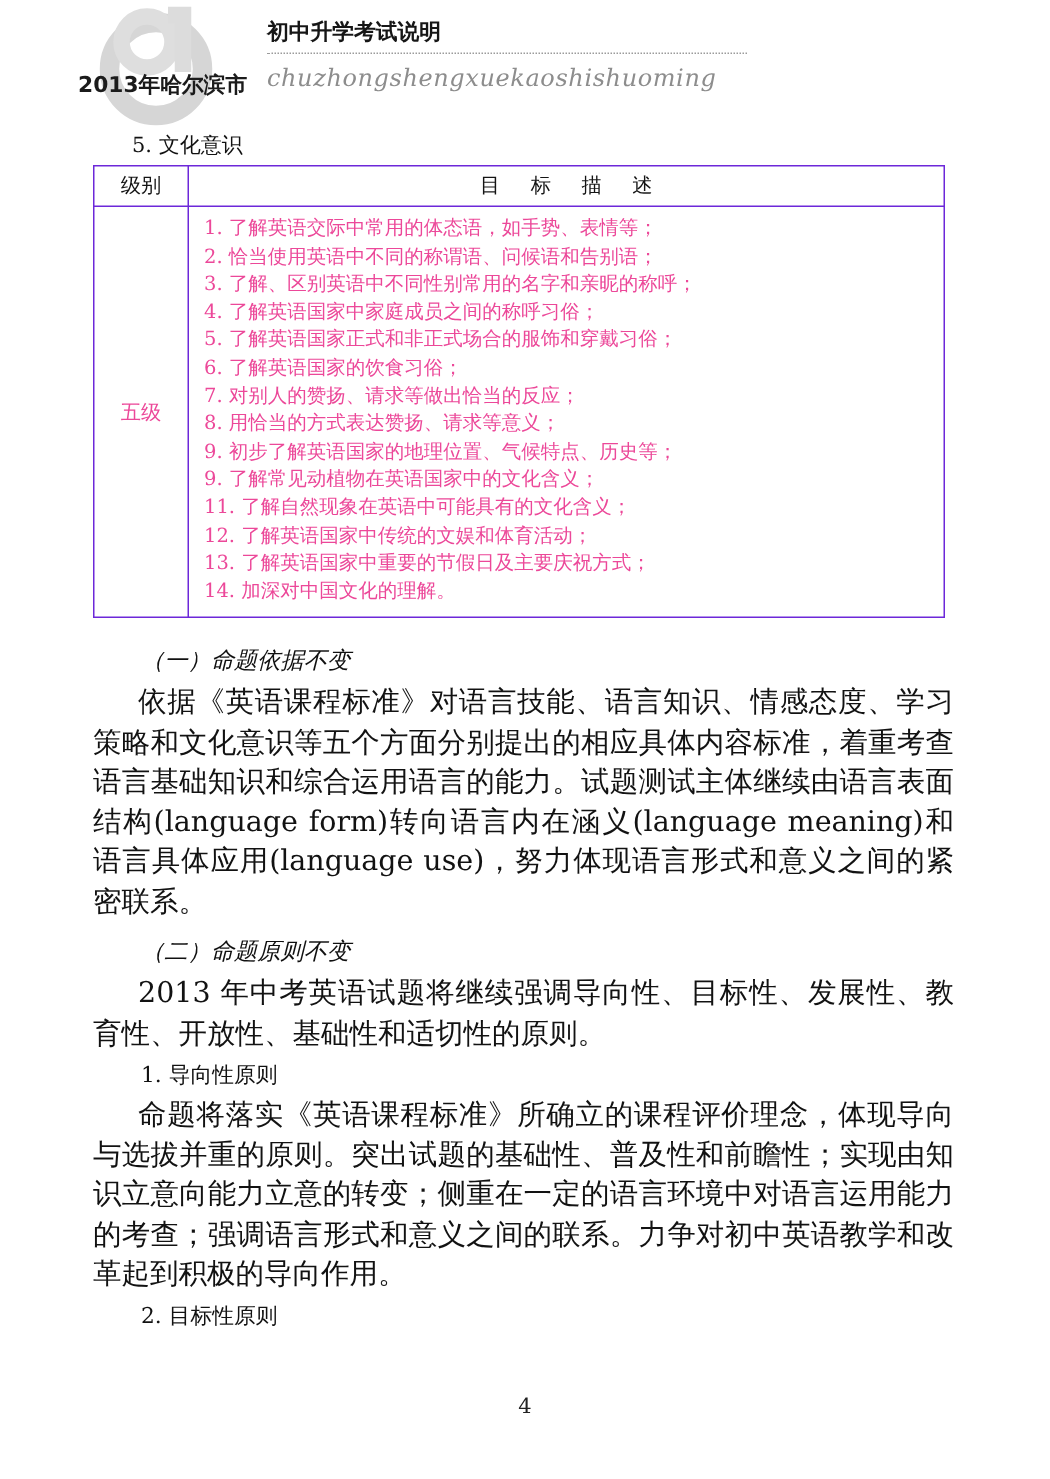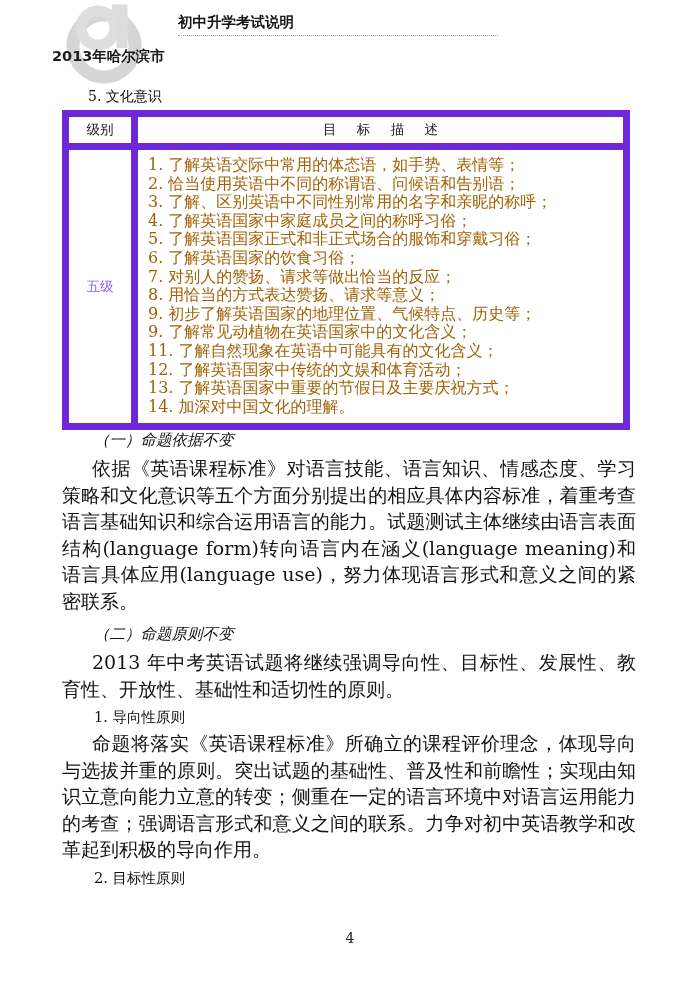--- a/index.html
+++ b/index.html
@@ -98,55 +98,55 @@
   
   .goal-table {
     position: absolute;
     left: 62px;
     top: 110px;
     width: 568px;
     border-collapse: collapse;
     table-layout: fixed;
   }
   .goal-table td, .goal-table th {
-    border: 7px solid #6d28d9;
+    border: 1px solid #6d28d9;
     padding: 0;
     vertical-align: middle;
     font-weight: normal;
   }
   .goal-table .c-level { width: 62px; }
   .goal-table .hdr-cell {
     height: 26px;
     text-align: center;
     font-size: 13.5px;
     color: #141414;
   }
   .goal-table .hdr-desc {
     letter-spacing: 8px;
     text-indent: 8px;
     font-size: 13.5px;
   }
   .goal-table .level-cell {
     text-align: center;
     font-size: 13.5px;
-    color: #8b5cf6;
+    color: #ec4899;
   }
   .goal-table .desc-cell {
     padding: 6px 6px 7px 10px;
     vertical-align: top;
   }
   .desc-list {
     margin: 0;
     padding: 0;
     list-style: none;
   }
   .desc-list li {
-    font-size: 16px;
+    font-size: 13px;
     line-height: 18.6px;
-    color: #a16207;
+    color: #ec4899;
     white-space: nowrap;
   }
 
   
   .body-flow {
     position: absolute;
     left: 62px;
     top: 420px;
     width: 574px;
   }
@@ -214,20 +214,21 @@
       <circle cx="44" cy="44" r="31" fill="none" stroke="#d6d6d6" stroke-width="13"></circle>
       <circle cx="38" cy="26" r="17" fill="none" stroke="#dedede" stroke-width="11"></circle>
       <path d="M52 8 L62 8 L62 46" fill="none" stroke="#dcdcdc" stroke-width="11"></path>
     </svg>
 
     <div class="hdr-left">2013年哈尔滨市</div>
 
     <div class="hdr-right">
       <div class="hdr-title">初中升学考试说明</div>
       <div class="hdr-rule"></div>
+      <div class="hdr-pinyin">chuzhongshengxuekaoshishuoming</div>
     </div>
   </div>
 
   <div class="sec-label">5. 文化意识</div>
 
   <table class="goal-table">
     <thead>
       <tr>
         <th class="c-level hdr-cell">级别</th>
         <th class="hdr-cell hdr-desc">目 标 描 述</th>

